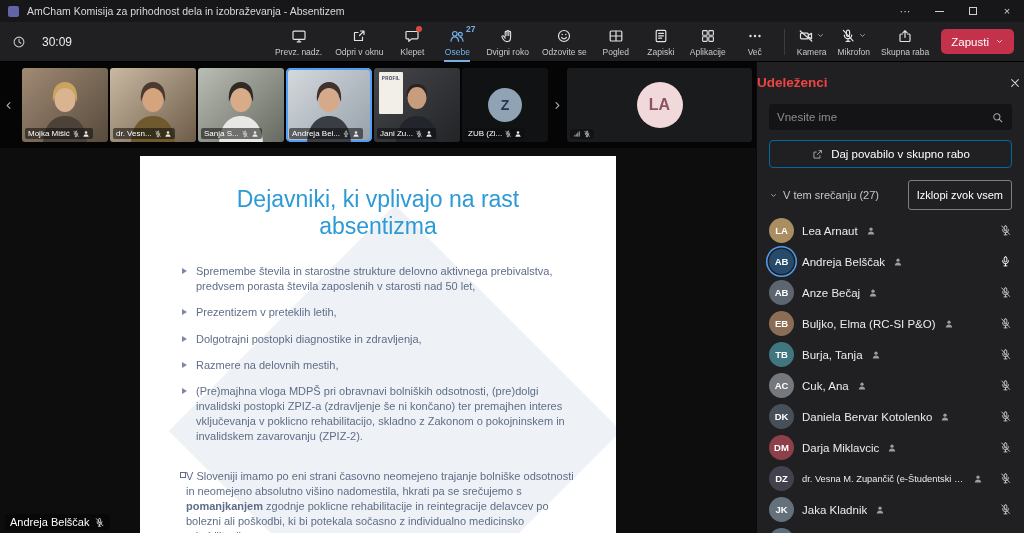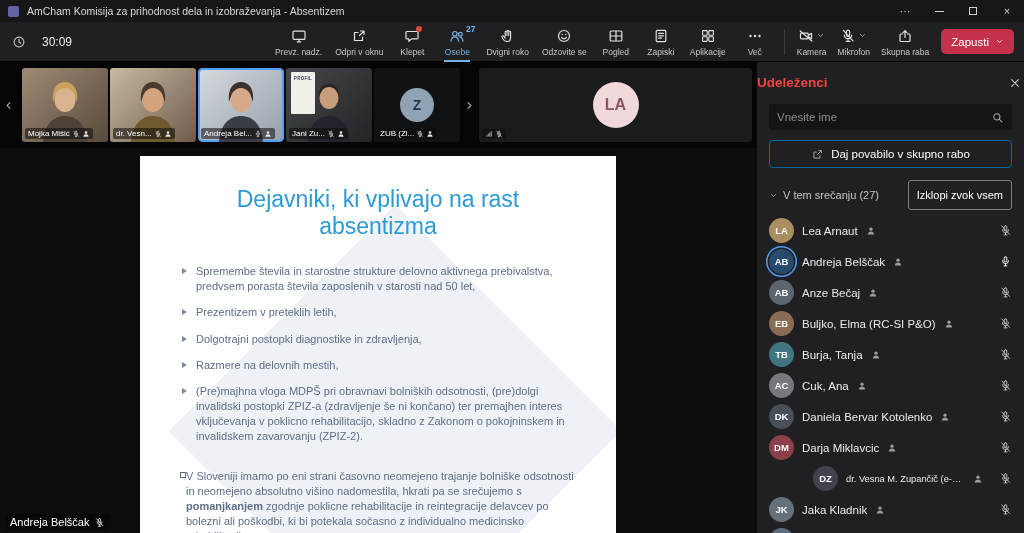--- a/index.html
+++ b/index.html
@@ -413,20 +413,36 @@
             <span>dr. Vesn...</span>
             <svg class="ic8" viewBox="0 0 16 16">
                 <use href="#i-micoff"></use>
               </svg>
             <svg class="ic8" viewBox="0 0 16 16">
                 <use href="#i-person"></use>
               </svg>
           </div>
         </div>
 
+        <div class="tile t3">
+          <svg class="pers" viewBox="0 0 86 74" preserveAspectRatio="xMidYMax slice">
+              <path class="hair" d="M31 34c-1.5-14 4.5-20 12-20s13.5 6 12 20c-2.5-8-6-11-12-11s-9.5 3-12 11z"></path>
+              <ellipse class="skin" cx="43" cy="32" rx="10.5" ry="12"></ellipse>
+              <path class="shirt" d="M21 74c1.5-18 10.5-26 22-26s20.5 8 22 26z"></path>
+            </svg>
+          <div class="tlabel">
+            <span>Sanja S...</span>
+            <svg class="ic8" viewBox="0 0 16 16">
+                <use href="#i-micoff"></use>
+              </svg>
+            <svg class="ic8" viewBox="0 0 16 16">
+                <use href="#i-person"></use>
+              </svg>
+          </div>
+        </div>
 
         <div class="tile t4 active">
           <svg class="pers" viewBox="0 0 86 74" preserveAspectRatio="xMidYMax slice">
               <path class="hair" d="M31 34c-1.5-14 4.5-20 12-20s13.5 6 12 20c-2.5-8-6-11-12-11s-9.5 3-12 11z"></path>
               <ellipse class="skin" cx="43" cy="32" rx="10.5" ry="12"></ellipse>
               <path class="shirt" d="M21 74c1.5-18 10.5-26 22-26s20.5 8 22 26z"></path>
             </svg>
           <div class="tlabel">
             <span>Andreja Bel...</span>
             <svg class="ic8" viewBox="0 0 16 16">
@@ -636,21 +652,21 @@
           <span class="pname">Darja Miklavcic</span>
           <svg class="pper" viewBox="0 0 16 16">
               <use href="#i-person"></use>
             </svg>
           <span class="psp"></span>
           <svg class="pmic" viewBox="0 0 16 16">
               <use href="#i-micoff"></use>
             </svg>
         </div>
         <div class="prow">
-          <span class="pav" style="background: rgb(68, 65, 78); margin-left: 44px;">DZ</span>
+          <span class="pav" style="background: rgb(68, 65, 78);">DZ</span>
           <span class="pname small">dr. Vesna M. Zupančič (e-Študentski Servis)</span>
           <svg class="pper" viewBox="0 0 16 16">
               <use href="#i-person"></use>
             </svg>
           <span class="psp"></span>
           <svg class="pmic" viewBox="0 0 16 16">
               <use href="#i-micoff"></use>
             </svg>
         </div>
         <div class="prow">

